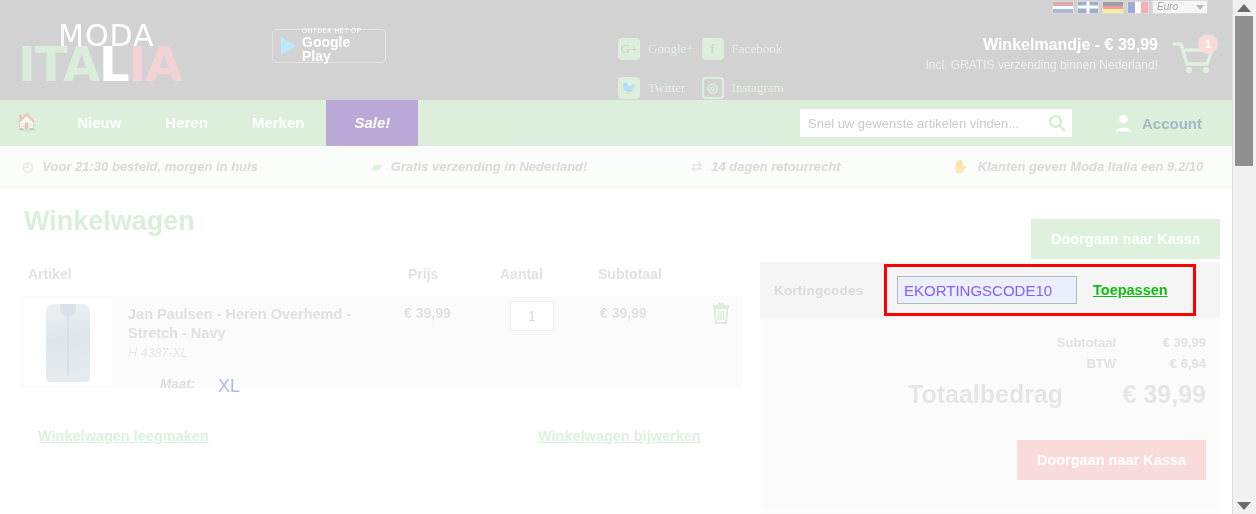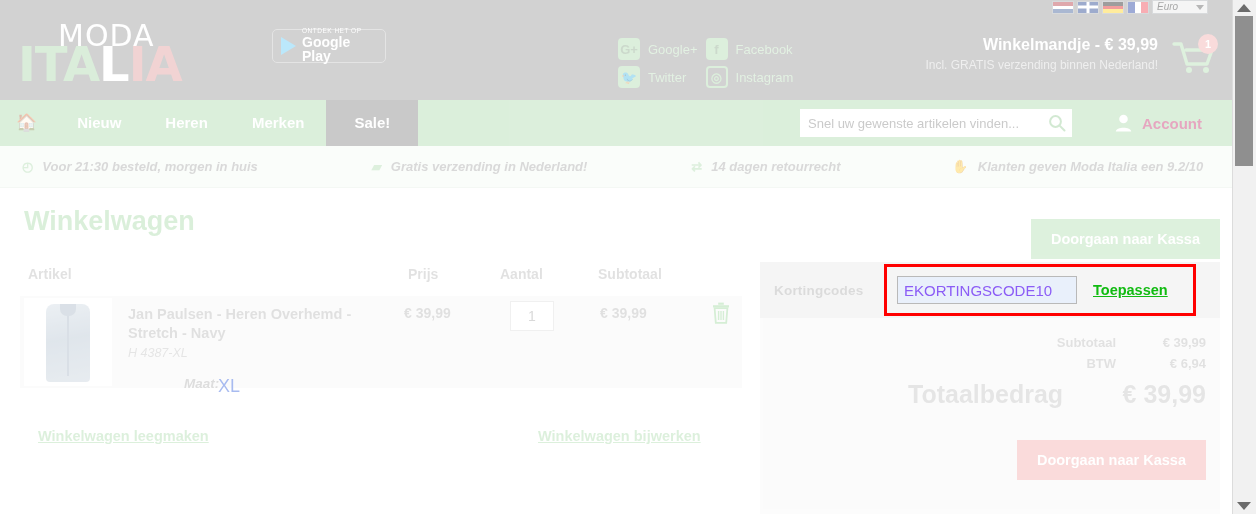--- a/index.html
+++ b/index.html
@@ -70,46 +70,46 @@
   .keurmerk .k3 { font-size:11px; color:#e58fc0; letter-spacing:0.5px; line-height:14px;}
   .keurmerk .badge {
     position:absolute; right:-7px; top:-3px; width:58px; height:44px;
     background:#b4dca8; border-radius:0 22px 22px 0;
   }
   .keurmerk .badge:before{
     content:"";position:absolute;left:12px;top:9px;width:12px;height:24px;
     border-right:8px solid #e162a8;border-bottom:8px solid #e162a8;transform:rotate(40deg);
   }
 
-  .social { position:absolute; left:618px; top:24px; display:grid; grid-template-columns:auto auto auto auto; gap:6px 8px; align-items:center; }
+  .social { position:absolute; left:618px; top:24px; display:grid; grid-template-columns:auto auto auto auto; gap:17px 8px; align-items:center;font-family:Liberation Serif, serif; }
   .sicon { width:22px;height:22px;border-radius:4px;background:#a4d6a4;color:#7a9c7a;
            display:flex;align-items:center;justify-content:center;font-size:13px;font-weight:bold;}
   .sicon.outline { background:transparent; border:2px solid #a4d6a4; color:#a4d6a4; }
   .slabel { font-size:13px; color:#b6dcb6; white-space:nowrap; }
 
   .cart-area { position:absolute; right:18px; top:22px; text-align:right; }
   .cart-title { font-size:16px; font-weight:bold; color:#ffffff; }
   .cart-sub { font-size:12px; color:#d6d6d6; margin-top:4px; }
   .cart-icon-wrap { position:absolute; right:-2px; top:2px; width:44px; height:44px; }
   .cart-badge {
     position:absolute; right:-2px; top:-4px; width:20px;height:20px;border-radius:50%;
     background:#f0a3a3; color:#fff; font-size:11px; font-weight:bold;
     display:flex;align-items:center;justify-content:center;
   }
 
   
   .nav { position:absolute; top:100px; left:0; width:1232px; height:46px; background:#a2d6a2; }
   .nav-left { position:absolute; left:0; top:0; height:46px; display:flex; align-items:center; }
   .nav-item { color:#ffffff; font-weight:bold; font-size:15px; padding:0 22px; line-height:46px; height:46px; }
   .nav-home { padding:0 18px 0 16px; font-size:17px; }
-  .nav-sale { background:#737373; padding:0 28px; }
+  .nav-sale { background:#4c1d95; padding:0 28px;font-style:italic; }
   .search-wrap { position:absolute; right:160px; top:9px; width:272px; height:28px; background:#fff; display:flex; align-items:center; }
   .search-input { border:0; outline:none; flex:1; font-size:13px; color:#9b9b9b; padding:0 8px; background:transparent; font-family:"Liberation Sans",sans-serif; }
   .search-btn { width:30px;height:28px;display:flex;align-items:center;justify-content:center;background:#fff; }
-  .account { position:absolute; right:30px; top:0; height:46px; display:flex; align-items:center; gap:10px; color:#be185d; font-weight:bold; font-size:15px; }
+  .account { position:absolute; right:30px; top:0; height:46px; display:flex; align-items:center; gap:10px; color:#0c4a6e; font-weight:bold; font-size:15px; }
 
   
   .usp { position:absolute; top:146px; left:0; width:1232px; height:42px; background:#f3faf3; border-bottom:1px solid #e4efe4; display:flex; align-items:center; }
   .usp-item { display:flex; align-items:center; gap:9px; color:#9d9d9d; font-size:13px; font-weight:bold; font-style:italic; }
   .usp-ico { color:#a8d8a8; font-size:13px; font-style:normal; }
 
   
   .content { position:absolute; top:188px; left:0; width:1212px; height:326px; background:#fff; }
 
   .cart-head { position:absolute; left:24px; top:18px; font-size:27px; font-weight:bold; color:#a0d6a0; }
@@ -125,21 +125,21 @@
   .row .thumb { position:absolute; left:4px; top:2px; width:88px; height:88px; background:#ffffff; overflow:hidden; }
   .shirt { position:absolute; left:50%; top:6px; transform:translateX(-50%); width:44px; height:78px;
            background:linear-gradient(170deg,#cdd8e2 0%,#aebecd 45%,#c2ced9 100%);
            border-radius:8px 8px 4px 4px; }
   .shirt:before { content:""; position:absolute; left:50%; top:0; transform:translateX(-50%);
            width:16px;height:12px;background:#9fb0c1;border-radius:0 0 7px 7px; }
   .shirt:after { content:""; position:absolute; left:50%; top:12px; transform:translateX(-50%);
            width:2px;height:60px;background:#9cadbe; }
   .p-name { position:absolute; left:108px; top:9px; width:250px; font-size:14.5px; font-weight:bold; color:#b0b0b0; line-height:19px; }
   .p-sku { position:absolute; left:108px; top:50px; font-size:12.5px; font-style:italic; color:#bdbdbd; }
-  .p-size-lbl { position:absolute; left:140px; top:80px; font-size:13.5px; font-weight:bold; font-style:italic; color:#a8a8a8;margin-left:24px; }
+  .p-size-lbl { position:absolute; left:140px; top:80px; font-size:13.5px; font-weight:bold; font-style:italic; color:#a8a8a8; }
   .p-size-val { position:absolute; left:198px; top:80px; font-size:18px; color:#1d4ed8; }
   .p-price { position:absolute; left:384px; top:9px; font-size:14px; font-weight:bold; color:#b0b0b0; }
   .qty-box { position:absolute; left:490px; top:5px; width:44px; height:30px; border:1px solid #d8d8d8; background:#fff;
              text-align:center; font-size:14px; color:#9e9e9e; line-height:28px; }
   .p-sub { position:absolute; left:580px; top:9px; font-size:14px; font-weight:bold; color:#b0b0b0; }
   .trash { position:absolute; left:692px; top:6px; width:18px; height:22px; }
 
   .link-clear { position:absolute; left:38px; top:240px; font-size:14.5px; font-weight:bold; color:#a6d8a6; text-decoration:underline; }
   .link-update { position:absolute; left:538px; top:240px; font-size:14.5px; font-weight:bold; color:#a6d8a6; text-decoration:underline; }
 

